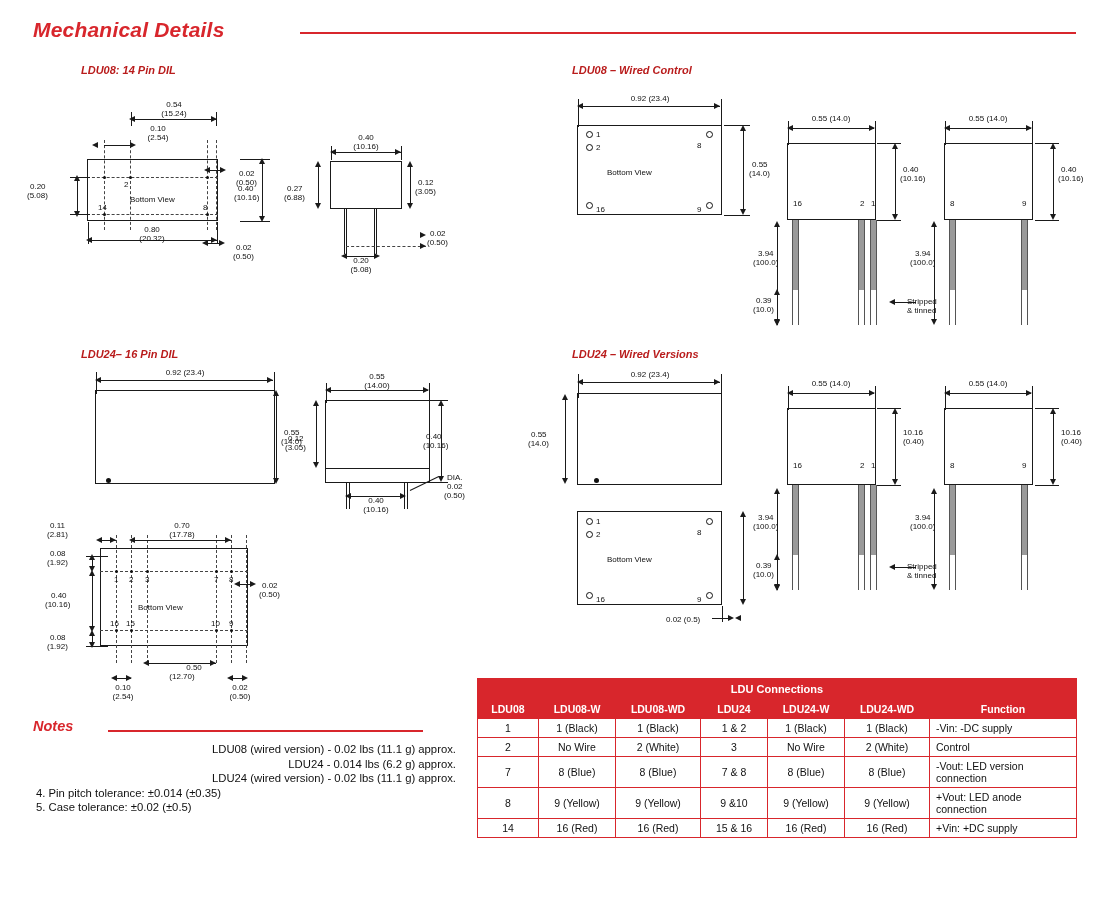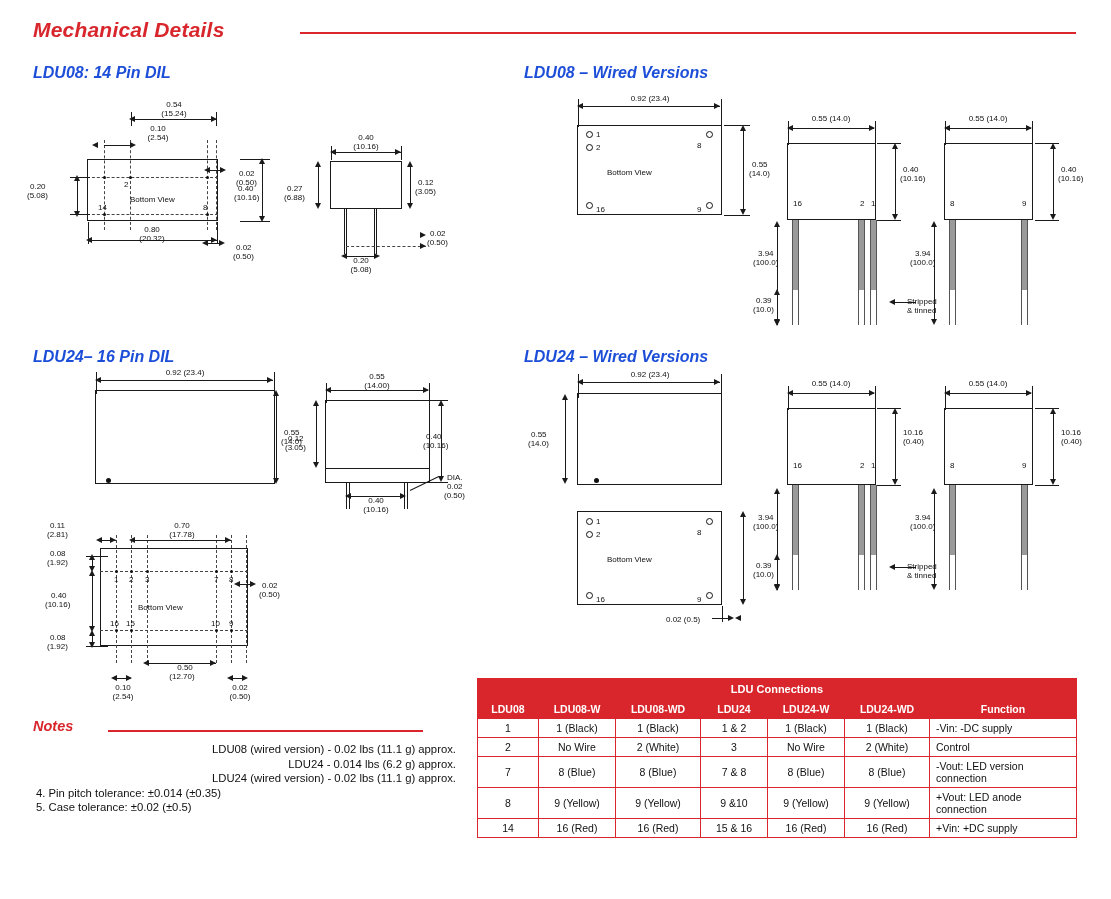--- a/index.html
+++ b/index.html
@@ -13,21 +13,21 @@
   
   .main-title{
     position:absolute;left:33px;top:18px;
     font-size:21px;font-weight:bold;font-style:italic;color:#d8262c;
     letter-spacing:.2px;
   }
   .title-rule{
     position:absolute;left:300px;top:32px;width:776px;height:2px;background:#d8262c;
   }
   .sec-title{
-    position:absolute;font-size:16px;font-weight:bold;font-style:italic;color:#1d4ed8;
+    position:absolute;font-size:11px;font-weight:bold;font-style:italic;color:#b91c1c;margin-left:48px;
   }
 
   
   .box{position:absolute;border:1px solid #1a1a1a;box-sizing:border-box;background:#fff;}
   .hl{position:absolute;height:1px;background:#1a1a1a;}
   .vl{position:absolute;width:1px;background:#1a1a1a;}
   .dash-h{position:absolute;height:0;border-top:1px dashed #444;}
   .dash-v{position:absolute;width:0;border-left:1px dashed #444;}
   .lbl{position:absolute;font-size:8px;line-height:9.5px;color:#111;white-space:nowrap;}
   .lbl.c{text-align:center;}
@@ -61,21 +61,21 @@
 </style>
 </head>
 <body>
 
 <div class="page">
 
   <div class="main-title">Mechanical Details</div>
   <div class="title-rule"></div>
 
   <div class="sec-title" style="left:33px;top:64px;">LDU08: 14 Pin DIL</div>
-  <div class="sec-title" style="left:524px;top:64px;">LDU08 – Wired Versions</div>
+  <div class="sec-title" style="left:524px;top:64px;">LDU08 – Wired Control</div>
   <div class="sec-title" style="left:33px;top:348px;">LDU24– 16 Pin DIL</div>
   <div class="sec-title" style="left:524px;top:348px;">LDU24 – Wired Versions</div>
 
   <div>
 
     <div class="box" style="left:87px;top:159px;width:131px;height:62px;"></div>
 
     <div class="dash-h" style="left:87px;top:177px;width:131px;"></div>
     <div class="dash-h" style="left:87px;top:214px;width:131px;"></div>
     <div class="dash-v" style="left:104px;top:140px;height:90px;"></div>
@@ -415,21 +415,21 @@
 
     <div class="hl" style="left:240px;top:584px;width:12px;"></div>
     <div class="ar-l" style="left:234px;top:581px;"></div>
     <div class="ar-r" style="left:250px;top:581px;"></div>
     <span class="lbl" style="left:262px;top:581px;">0.02</span>
     <span class="lbl" style="left:259px;top:590px;">(0.50)</span>
 
     <div class="hl" style="left:147px;top:663px;width:69px;"></div>
     <div class="ar-l" style="left:143px;top:660px;"></div>
     <div class="ar-r" style="left:210px;top:660px;"></div>
-    <span class="lbl c" style="left:155px;top:663px;width:60px;text-align:center;">0.50</span>
+    <span class="lbl c" style="left:164px;top:663px;width:60px;text-align:center;">0.50</span>
     <span class="lbl c" style="left:152px;top:672px;width:60px;">(12.70)</span>
 
     <div class="hl" style="left:116px;top:678px;width:15px;"></div>
     <div class="ar-l" style="left:111px;top:675px;"></div>
     <div class="ar-r" style="left:126px;top:675px;"></div>
     <span class="lbl c" style="left:95px;top:683px;width:56px;">0.10</span>
     <span class="lbl c" style="left:95px;top:692px;width:56px;">(2.54)</span>
 
     <div class="hl" style="left:232px;top:678px;width:14px;"></div>
     <div class="ar-l" style="left:227px;top:675px;"></div>

